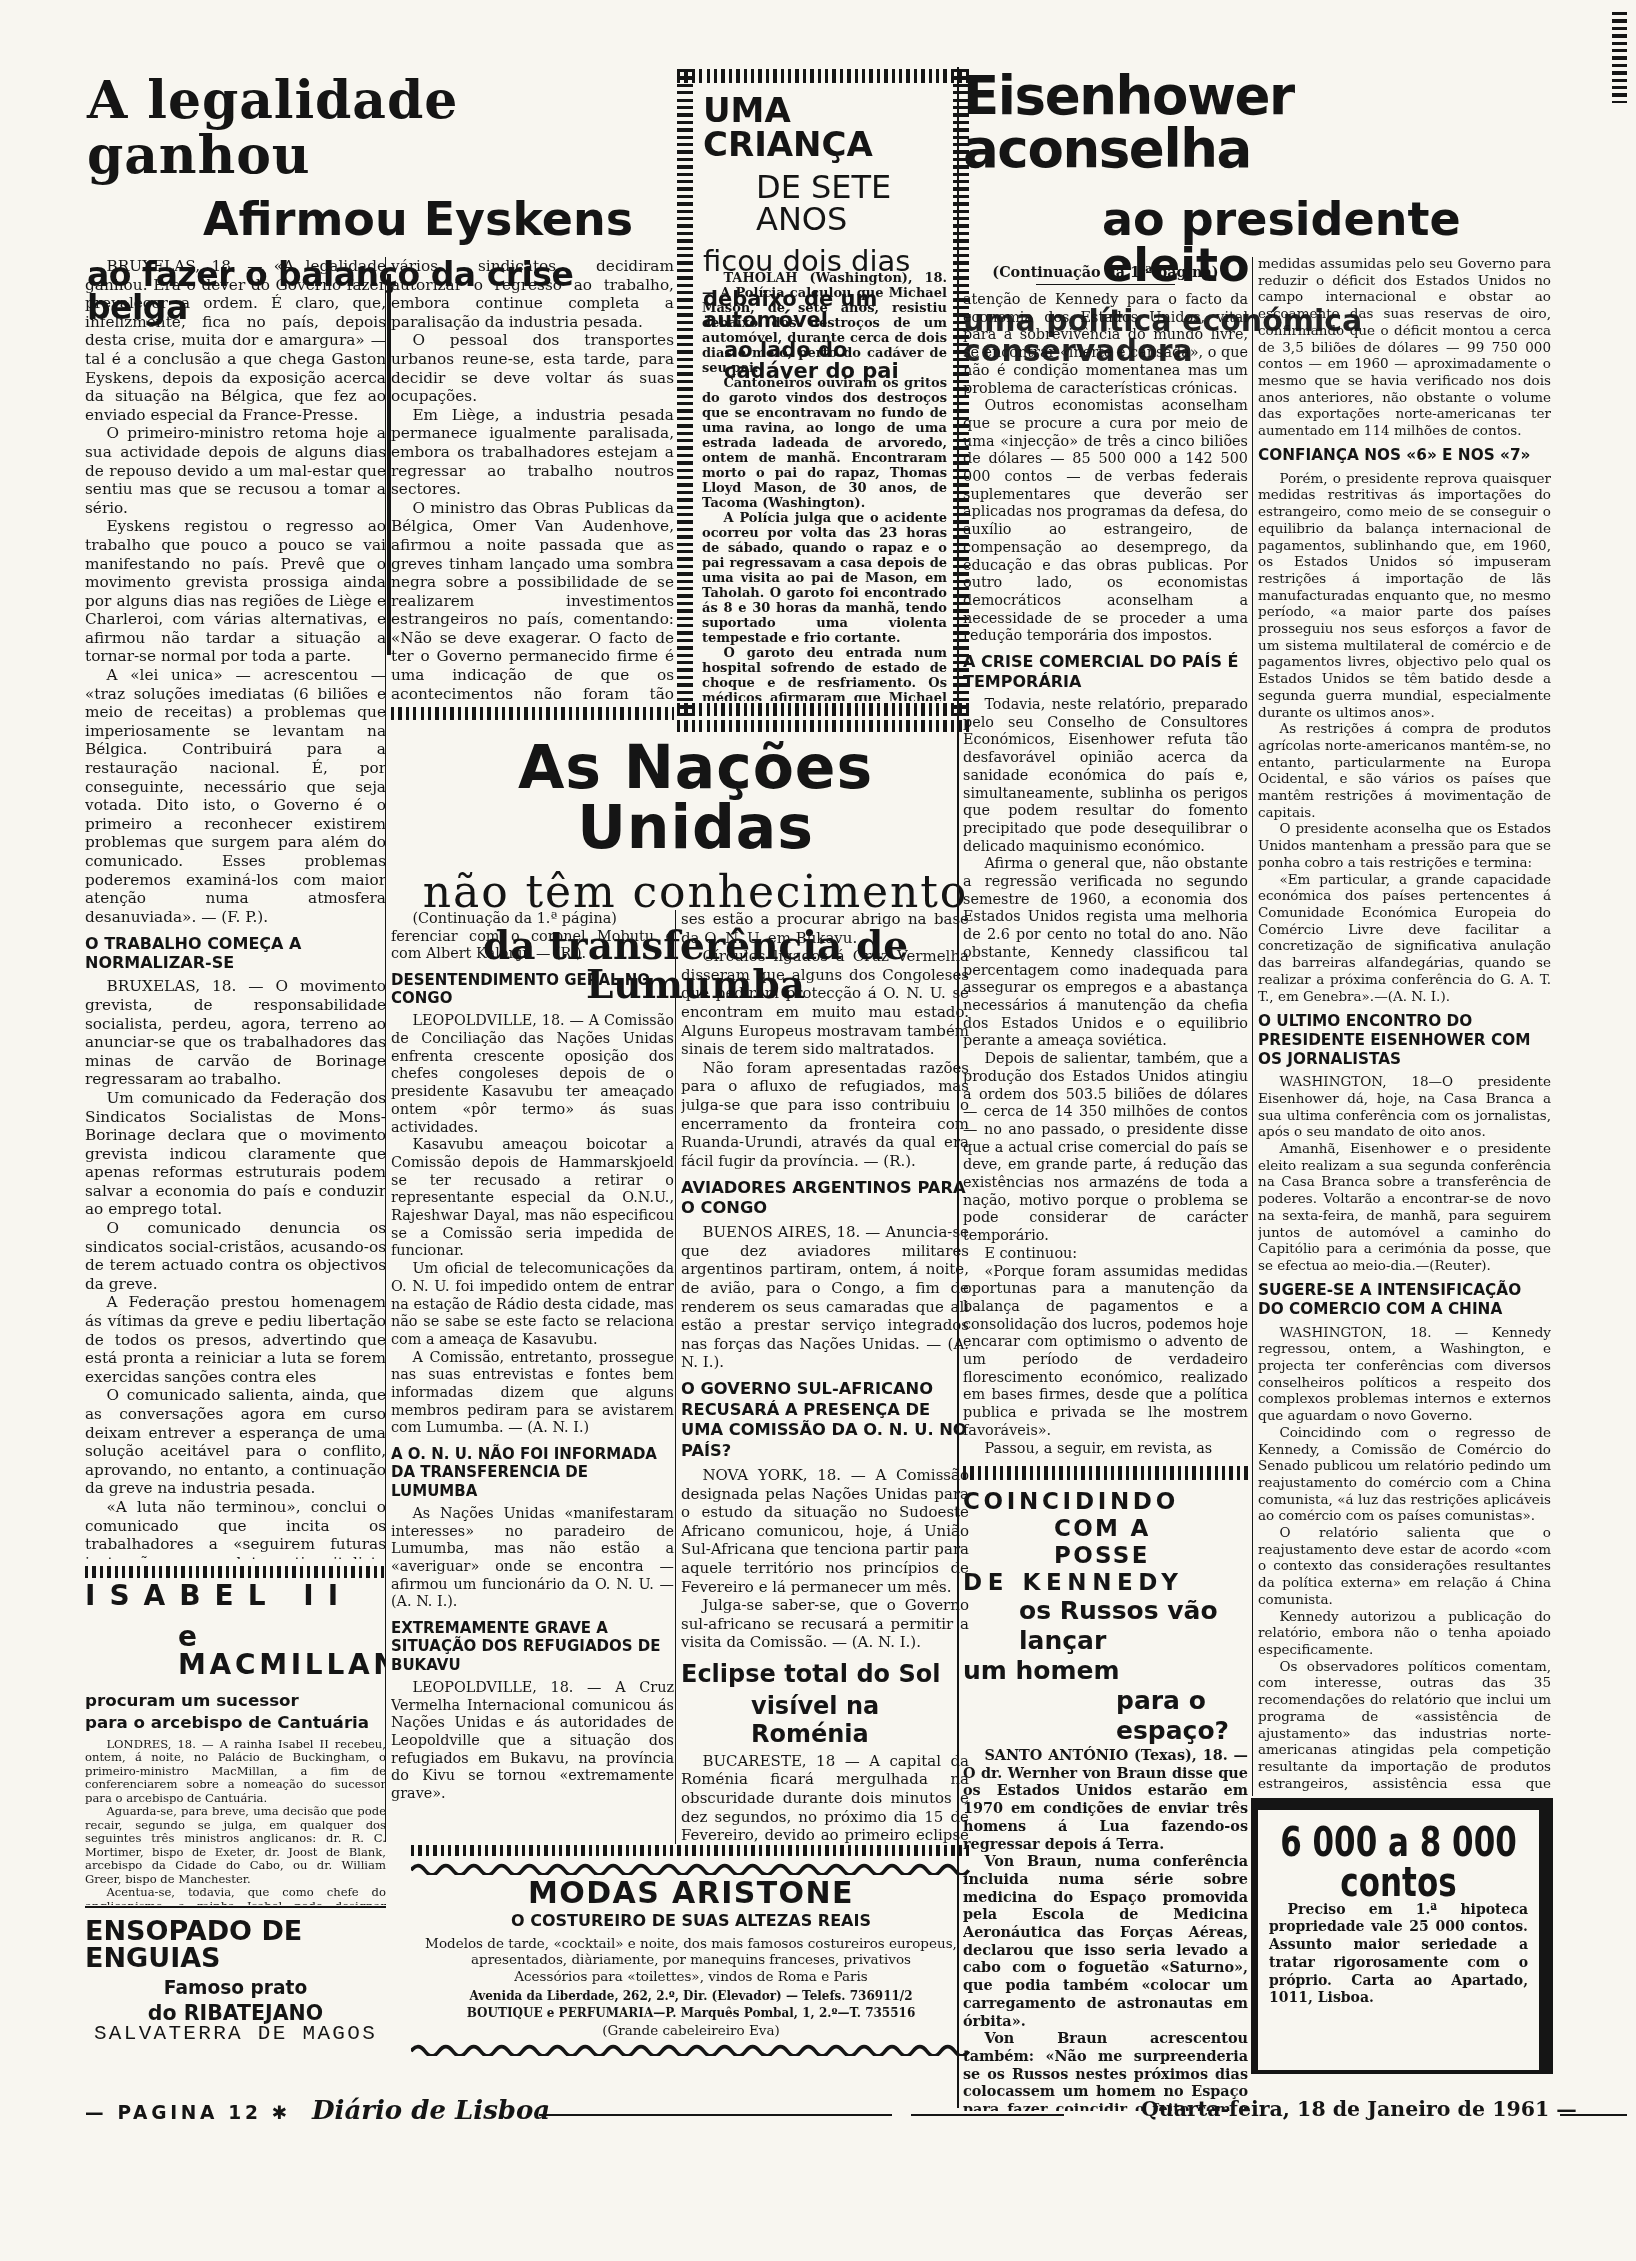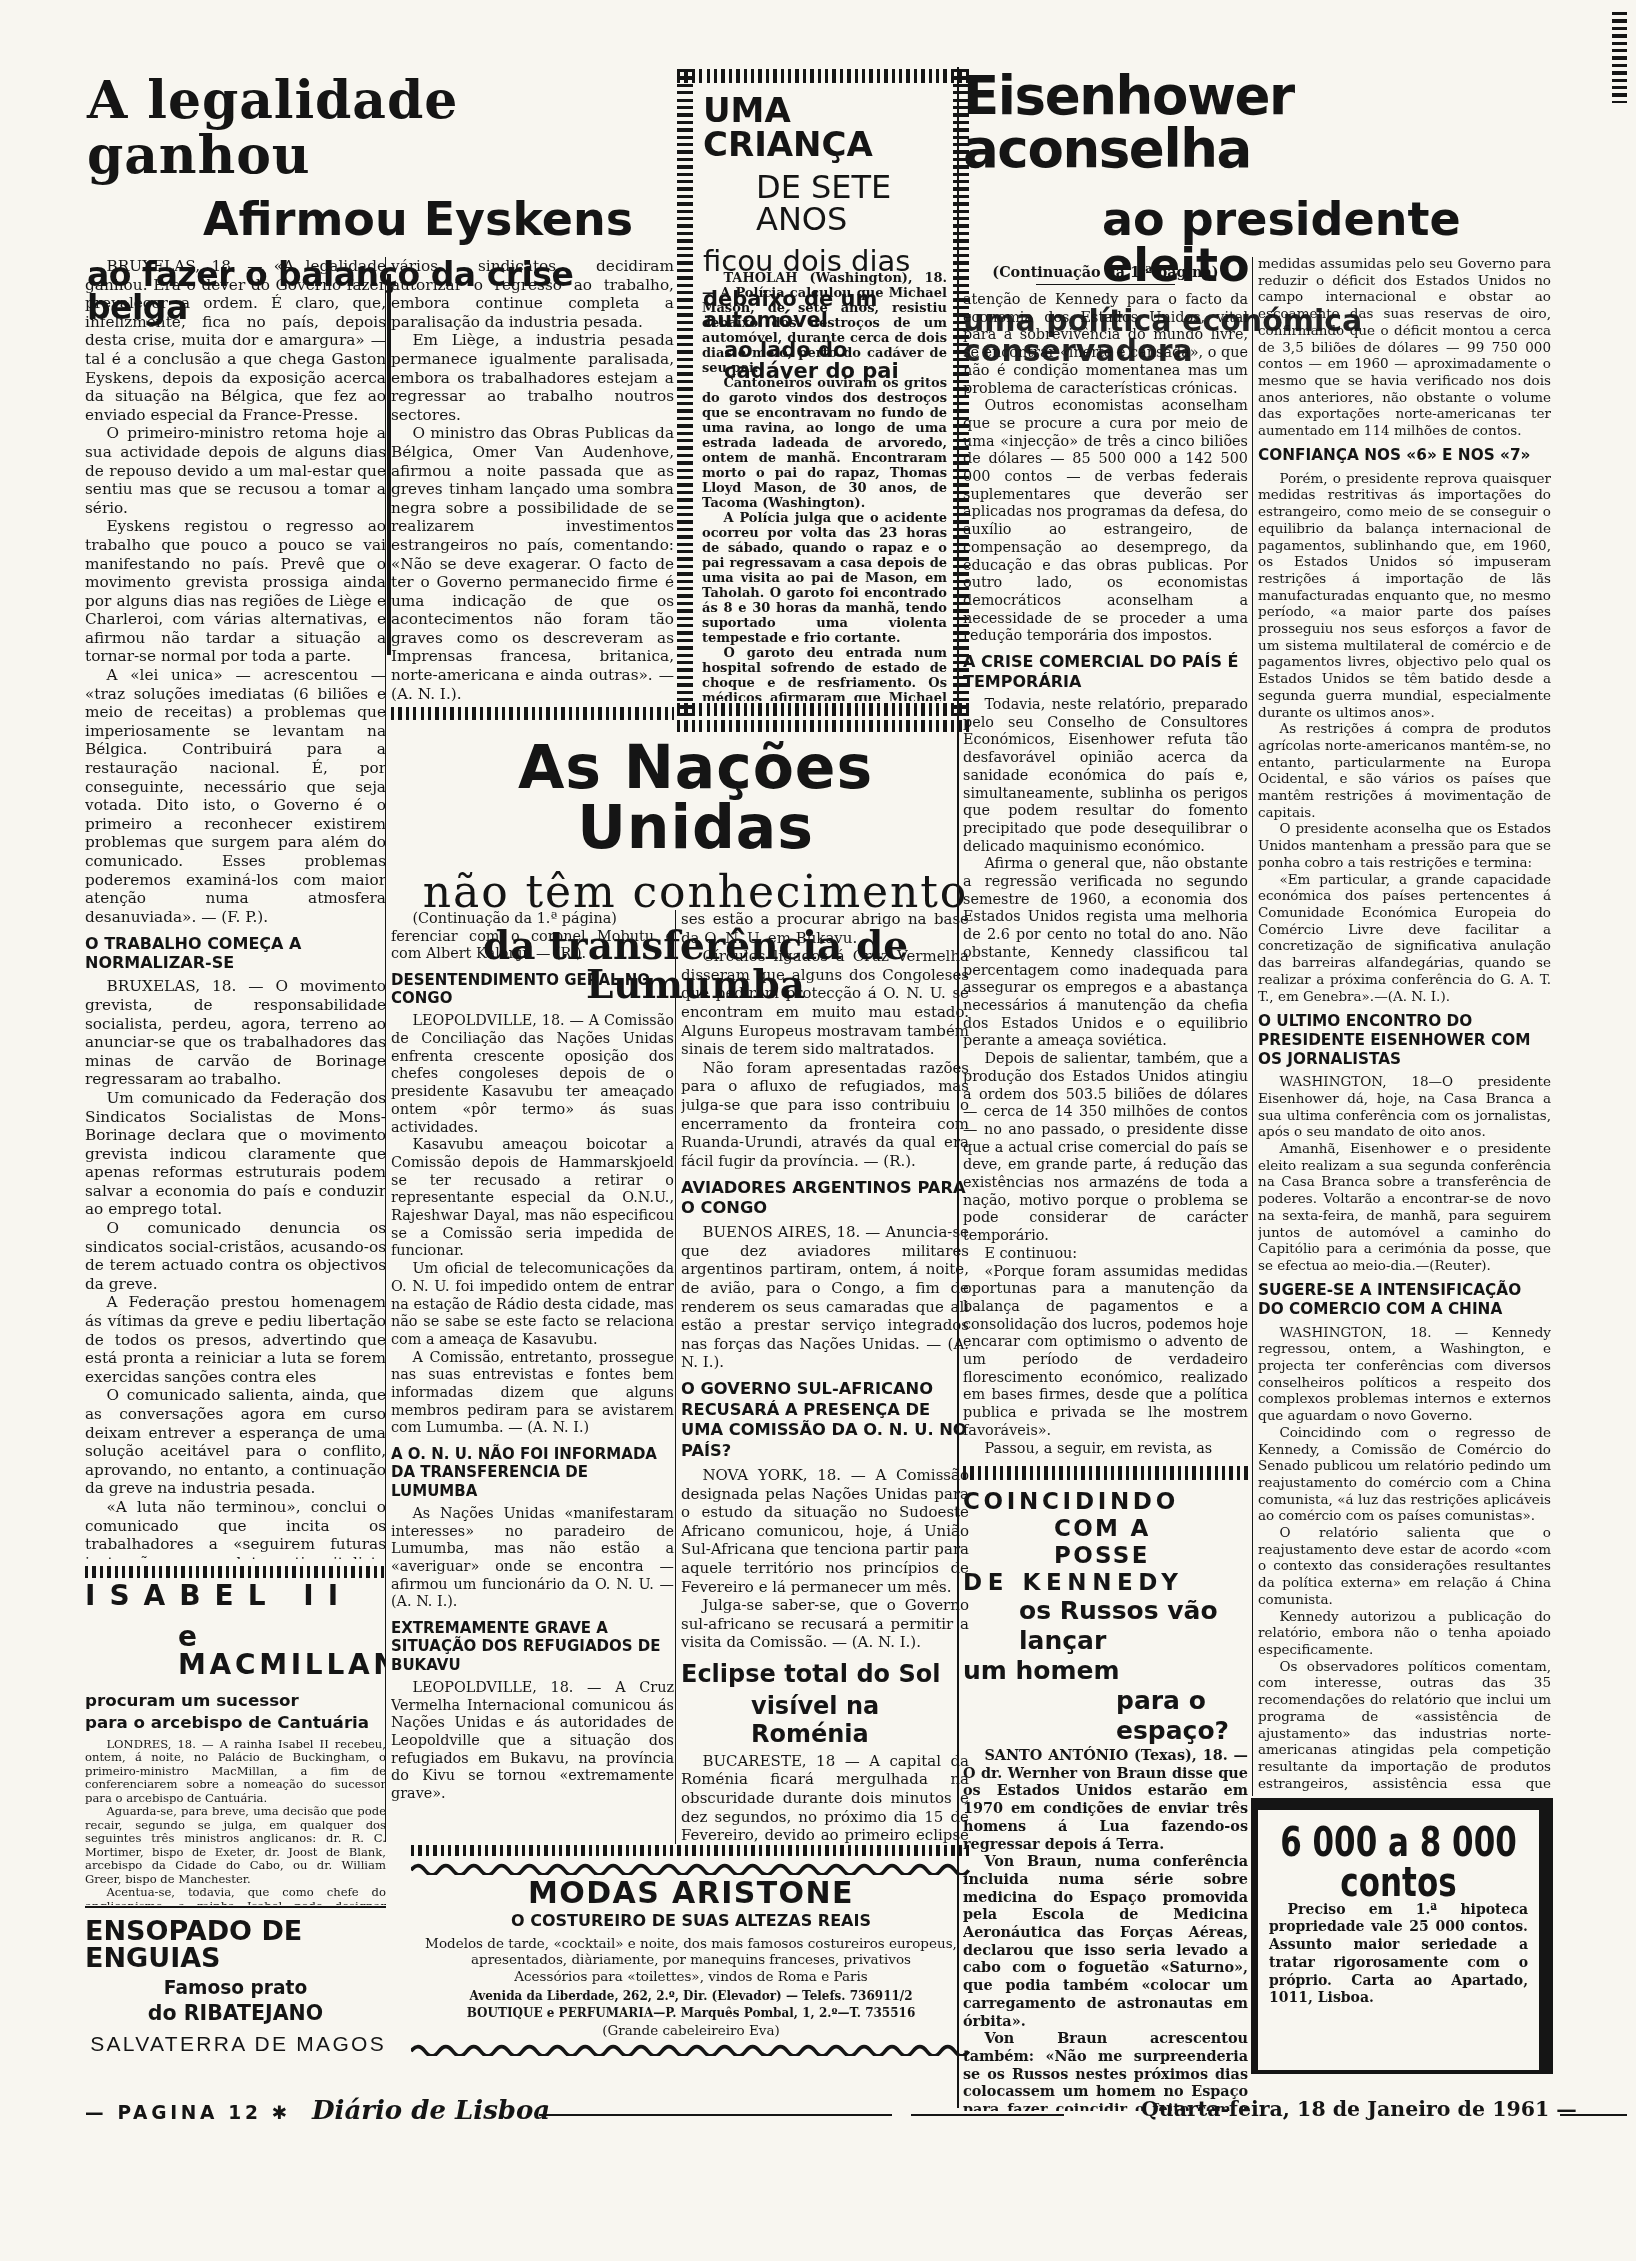--- a/index.html
+++ b/index.html
@@ -45,21 +45,21 @@
   .k4{padding-left:56px;}
   .k6{padding-left:153px;}
   .is1{font-family:"DejaVu Sans",sans-serif;font-weight:700;font-size:28px;line-height:1;letter-spacing:14px;}
   .is2{font-family:"DejaVu Sans",sans-serif;font-weight:700;font-size:28px;line-height:1;letter-spacing:3.7px;padding-left:93px;margin-top:13px;}
   .is3{font-family:"DejaVu Sans",sans-serif;font-weight:700;font-size:16.7px;line-height:1.1;margin-top:12px;}
   .is4{font-family:"DejaVu Sans",sans-serif;font-weight:700;font-size:16.7px;line-height:1.1;margin-top:3.7px;}
   .isabel-para{font-size:11.6px;line-height:13.5px;}
   .en1{font-family:"DejaVu Sans",sans-serif;font-weight:700;font-size:27px;line-height:1;}
   .en2{font-family:"DejaVu Sans",sans-serif;font-weight:700;font-size:18.6px;line-height:1;text-align:center;margin-top:8.4px;}
   .en3{font-family:"DejaVu Sans",sans-serif;font-weight:700;font-size:20.5px;line-height:1;text-align:center;margin-top:4.6px;}
-  .en4{font-family:Liberation Sans, sans-serif;font-weight:400;font-size:21px;line-height:1;text-align:right;margin-top:10px;letter-spacing:2.3px;}
+  .en4{font-family:Liberation Mono, monospace;font-weight:400;font-size:21px;line-height:1;text-align:center;margin-top:0;letter-spacing:2.3px;}
   .m-title{font-family:"DejaVu Sans",sans-serif;font-weight:700;font-size:30px;line-height:1;text-align:center;letter-spacing:1.4px;}
   .m-sub{font-family:"DejaVu Sans",sans-serif;font-weight:700;font-size:16px;line-height:1;text-align:center;margin-top:5.6px;}
   .m-body{font-size:13.5px;line-height:16px;text-align:center;margin-top:5.6px;}
   .m-addr{font-weight:700;font-size:12px;line-height:17.7px;text-align:center;margin-top:3.7px;}
   .m-note{font-size:13.5px;line-height:15.3px;text-align:center;}
   .c-title{font-family:"DejaVu Sans",sans-serif;font-weight:700;font-size:31px;line-height:1;text-align:center;
            transform:scaleY(1.3);transform-origin:center top;margin-top:12px;}
   .c-body{font-weight:700;font-size:14px;line-height:17.7px;text-align:justify;text-indent:18.6px;margin:16.7px 11px 0 11px;}
   .f-left{font-family:"DejaVu Sans",sans-serif;font-weight:700;font-size:18.6px;letter-spacing:3.7px;}
   .f-paper{font-family:"DejaVu Serif",serif;font-style:italic;font-weight:700;font-size:26px;letter-spacing:0;margin-left:18.6px;}
@@ -100,20 +100,21 @@
       <p class="para">A Federação prestou homenagem ás vítimas da greve e pediu libertação de todos os presos, advertindo que está pronta a reiniciar a luta se forem exercidas sanções contra eles</p>
       <p class="para">O comunicado salienta, ainda, que as conversações agora em curso deixam entrever a esperança de uma solução aceitável para o conflito, aprovando, no entanto, a continuação da greve na industria pesada.</p>
       <p class="para">«A luta não terminou», conclui o comunicado que incita os trabalhadores a «seguirem futuras instruções para a luta anticapitalista no sentido de se conseguirem resultados positivos para as reinvidicações sociais e económicas dos trabalhadores».</p>
     </div>
 
   <div class="abs vrule" style="left:385px;top:257px;height:1585px"></div>
   <div class="abs hbar" style="left:387px;top:274px;width:4.2px;height:381px"></div>
 
   <div class="abs col" style="left:391px;top:257px;width:283px;height:446px">
       <p class="para noind">vários sindicatos decidiram autorizar o regresso ao trabalho, embora continue completa a paralisação da industria pesada.</p>
+      <p class="para">O pessoal dos transportes urbanos reune-se, esta tarde, para decidir se deve voltar ás suas ocupações.</p>
       <p class="para">Em Liège, a industria pesada permanece igualmente paralisada, embora os trabalhadores estejam a regressar ao trabalho noutros sectores.</p>
       <p class="para">O ministro das Obras Publicas da Bélgica, Omer Van Audenhove, afirmou a noite passada que as greves tinham lançado uma sombra negra sobre a possibilidade de se realizarem investimentos estrangeiros no país, comentando: «Não se deve exagerar. O facto de ter o Governo permanecido firme é uma indicação de que os acontecimentos não foram tão graves como os descreveram as Imprensas francesa, britanica, norte-americana e ainda outras». — (A. N. I.).</p>
     </div>
 
   <div class="abs hatch-h" style="left:391px;top:707px;width:283px;height:13px"></div>
 
   <div class="abs hatch-h" style="left:677px;top:69px;width:292px;height:14px"></div>
   <div class="abs hatch-v" style="left:677px;top:69px;width:16px;height:647px"></div>
   <div class="abs hatch-v" style="left:953px;top:69px;width:16px;height:647px"></div>
   <div class="abs hatch-h" style="left:677px;top:703px;width:292px;height:13px"></div>

